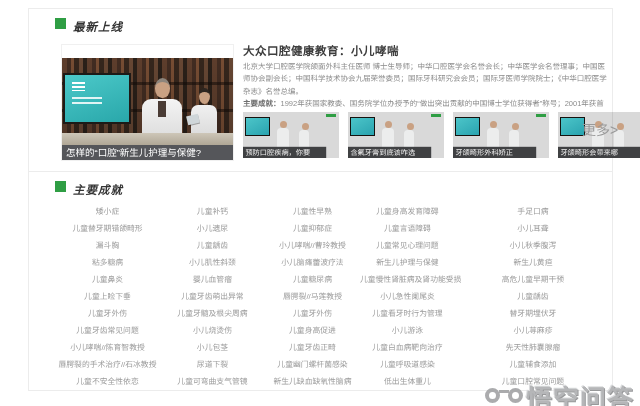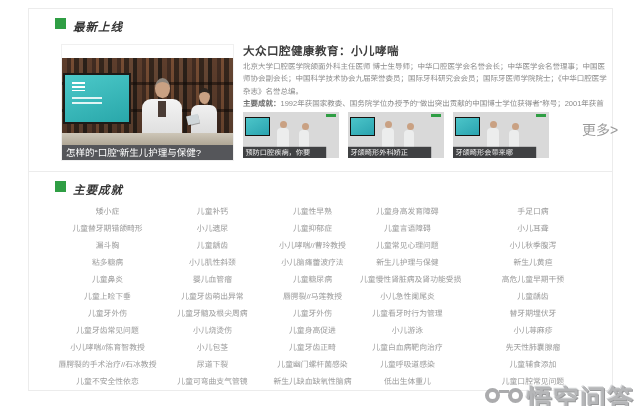--- a/index.html
+++ b/index.html
@@ -144,20 +144,28 @@
 </div>
 
 <div class="thumb-row">
     <div class="sthumb">
       <span class="shade"></span>
       <span class="mini-logo" style="background: rgb(47, 158, 68);"></span>
       <span class="mini-screen"></span>
       <span class="fig f1"></span>
       <span class="fig f2"></span>
       <span class="scap">预防口腔疾病，你要</span>
+    </div>
+    <div class="sthumb">
+      <span class="shade"></span>
+      <span class="mini-logo" style="background: rgb(47, 158, 68);"></span>
+      <span class="mini-screen"></span>
+      <span class="fig f1"></span>
+      <span class="fig f2"></span>
+      <span class="scap">含氟牙膏到底该咋选</span>
     </div>
     <div class="sthumb">
       <span class="shade"></span>
       <span class="mini-logo" style="background: rgb(47, 158, 68);"></span>
       <span class="mini-screen"></span>
       <span class="fig f1"></span>
       <span class="fig f2"></span>
       <span class="scap">牙颌畸形外科矫正</span>
     </div>
     <div class="sthumb">

